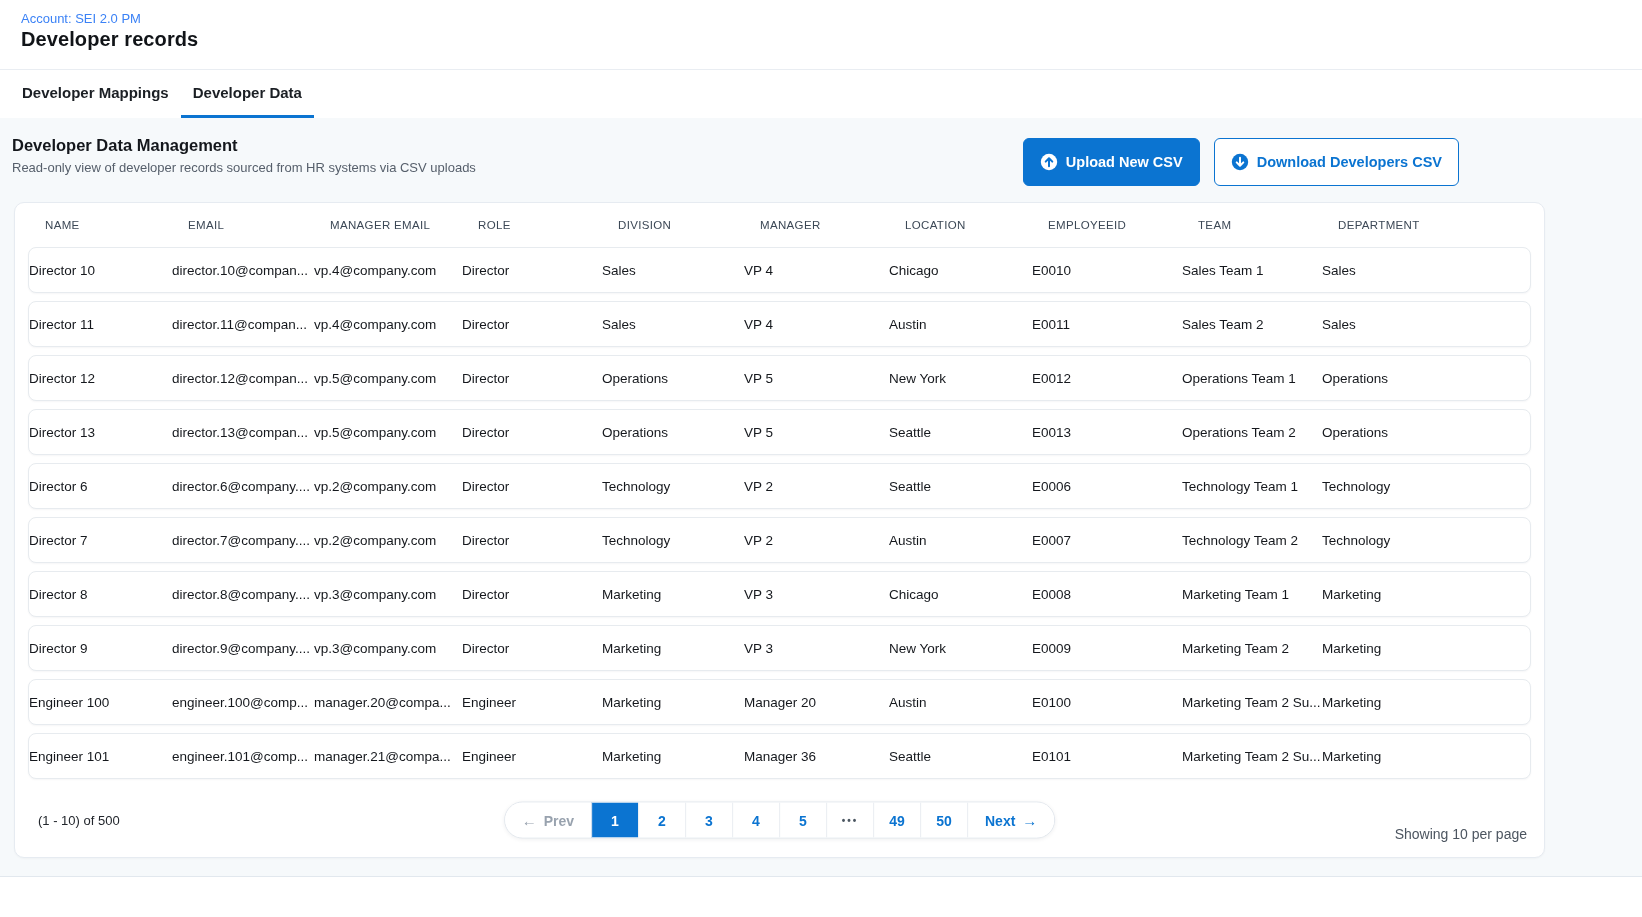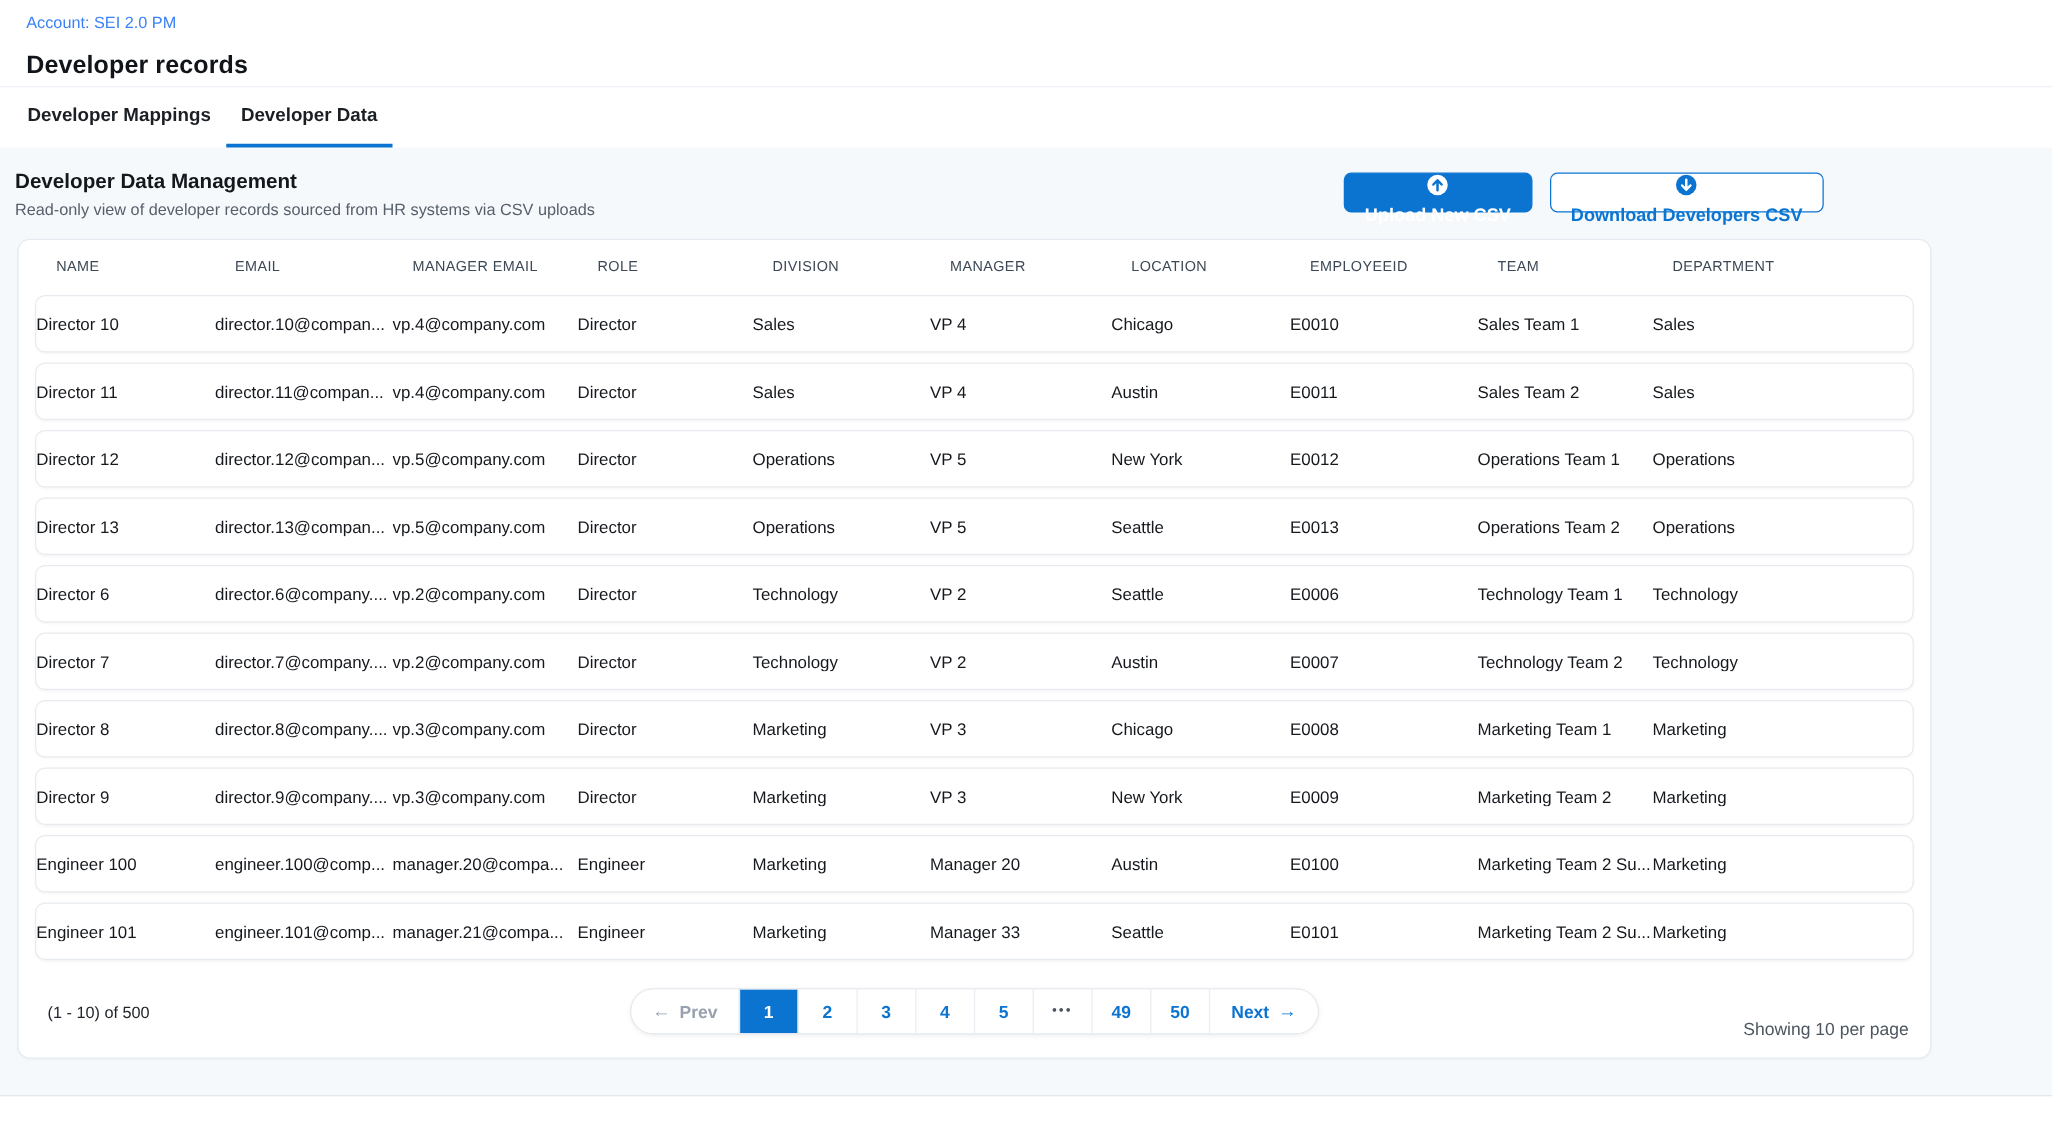--- a/index.html
+++ b/index.html
@@ -2,34 +2,34 @@
 <html><head>
 <meta charset="utf-8">
 <style>
   * { margin:0; padding:0; box-sizing:border-box; }
   html,body { background:#ffffff; }
   body { font-family:"Liberation Sans","DejaVu Sans",sans-serif; width:1642px; height:917px; overflow:hidden; color:#15181d; }
 
   
   .topbar { height:70px; padding:9px 0 0 21px; background:#fff; border-bottom:1px solid #e9edf2; }
   .account-link { display:inline-block; font-size:13px; color:#3b82f6; text-decoration:none; cursor:pointer; }
-  .page-title { margin-top:14px; font-size:20px; font-weight:700; color:#111418; letter-spacing:.1px; }
+  .page-title { margin-top:1px; font-size:20px; font-weight:700; color:#111418; letter-spacing:.1px; }
 
   
   .tabs { height:48px; background:#fff; display:flex; align-items:stretch; padding-left:10px; }
   .tab { display:flex; align-items:center; padding:0 12px; font-size:15px; font-weight:700; color:#1b1f24; cursor:pointer; border-bottom:3px solid transparent; }
   .tab.active { border-bottom-color:#0b74d1; }
 
   
   .content { background:#f6f9fb; height:759px; border-bottom:1px solid #e2e8ee; }
   .section-head { display:flex; justify-content:space-between; align-items:flex-start; padding:18px 183px 0 12px; }
   .section-title { font-size:16.5px; font-weight:700; color:#14171c; }
   .section-subtitle { font-size:13px; color:#565f6b; margin-top:5px; }
   .actions { display:flex; gap:14px; margin-top:2px; }
-  .btn { display:inline-flex; align-items:center; gap:8px; height:32px; padding:0 16px; border-radius:6px; font-size:14.5px; font-weight:700; cursor:pointer; font-family:inherit;flex-direction:column; }
+  .btn { display:inline-flex; align-items:center; gap:8px; height:48px; padding:0 16px; border-radius:6px; font-size:14.5px; font-weight:700; cursor:pointer; font-family:inherit; }
   .btn-primary { background:#0b74d1; border:1px solid #0b74d1; color:#fff; }
   .btn-outline { background:#fff; border:1.5px solid #0b74d1; color:#0b74d1; }
   .btn svg { display:block; }
 
   
   .card { margin:16px 97px 0 14px; background:#fff; border:1px solid #e6ebf1; border-radius:10px; box-shadow:0 1px 2px rgba(16,24,40,.03); padding-bottom:4px; }
   .grid { display:grid; grid-template-columns:143px 142px 148px 140px 142px 145px 143px 150px 140px 1fr; align-items:center; }
   .thead { margin:0 13px; height:44px; padding-left:17px; }
   .th { font-size:11.5px; font-weight:500; color:#3c4856; letter-spacing:.03em; text-transform:uppercase; white-space:nowrap; overflow:hidden; }
   .row { margin:0 13px 8px; height:46px; background:#fff; border:1px solid #e7ebef; border-radius:8px; box-shadow:0 1px 2px rgba(16,24,40,.04); }
@@ -213,21 +213,21 @@
             <div class="cell">E0100</div>
             <div class="cell">Marketing Team 2 Su...</div>
             <div class="cell">Marketing</div>
           </div>
           <div class="row grid">
             <div class="cell">Engineer 101</div>
             <div class="cell">engineer.101@comp...</div>
             <div class="cell">manager.21@compa...</div>
             <div class="cell">Engineer</div>
             <div class="cell">Marketing</div>
-            <div class="cell">Manager 33</div>
+            <div class="cell">Manager 36</div>
             <div class="cell">Seattle</div>
             <div class="cell">E0101</div>
             <div class="cell">Marketing Team 2 Su...</div>
             <div class="cell">Marketing</div>
           </div>
         </div>
       <div class="tfoot">
         <span class="range-text">(1 - 10) of 500</span>
         <div class="pager" id="pager">
             <div class="pseg prev">

